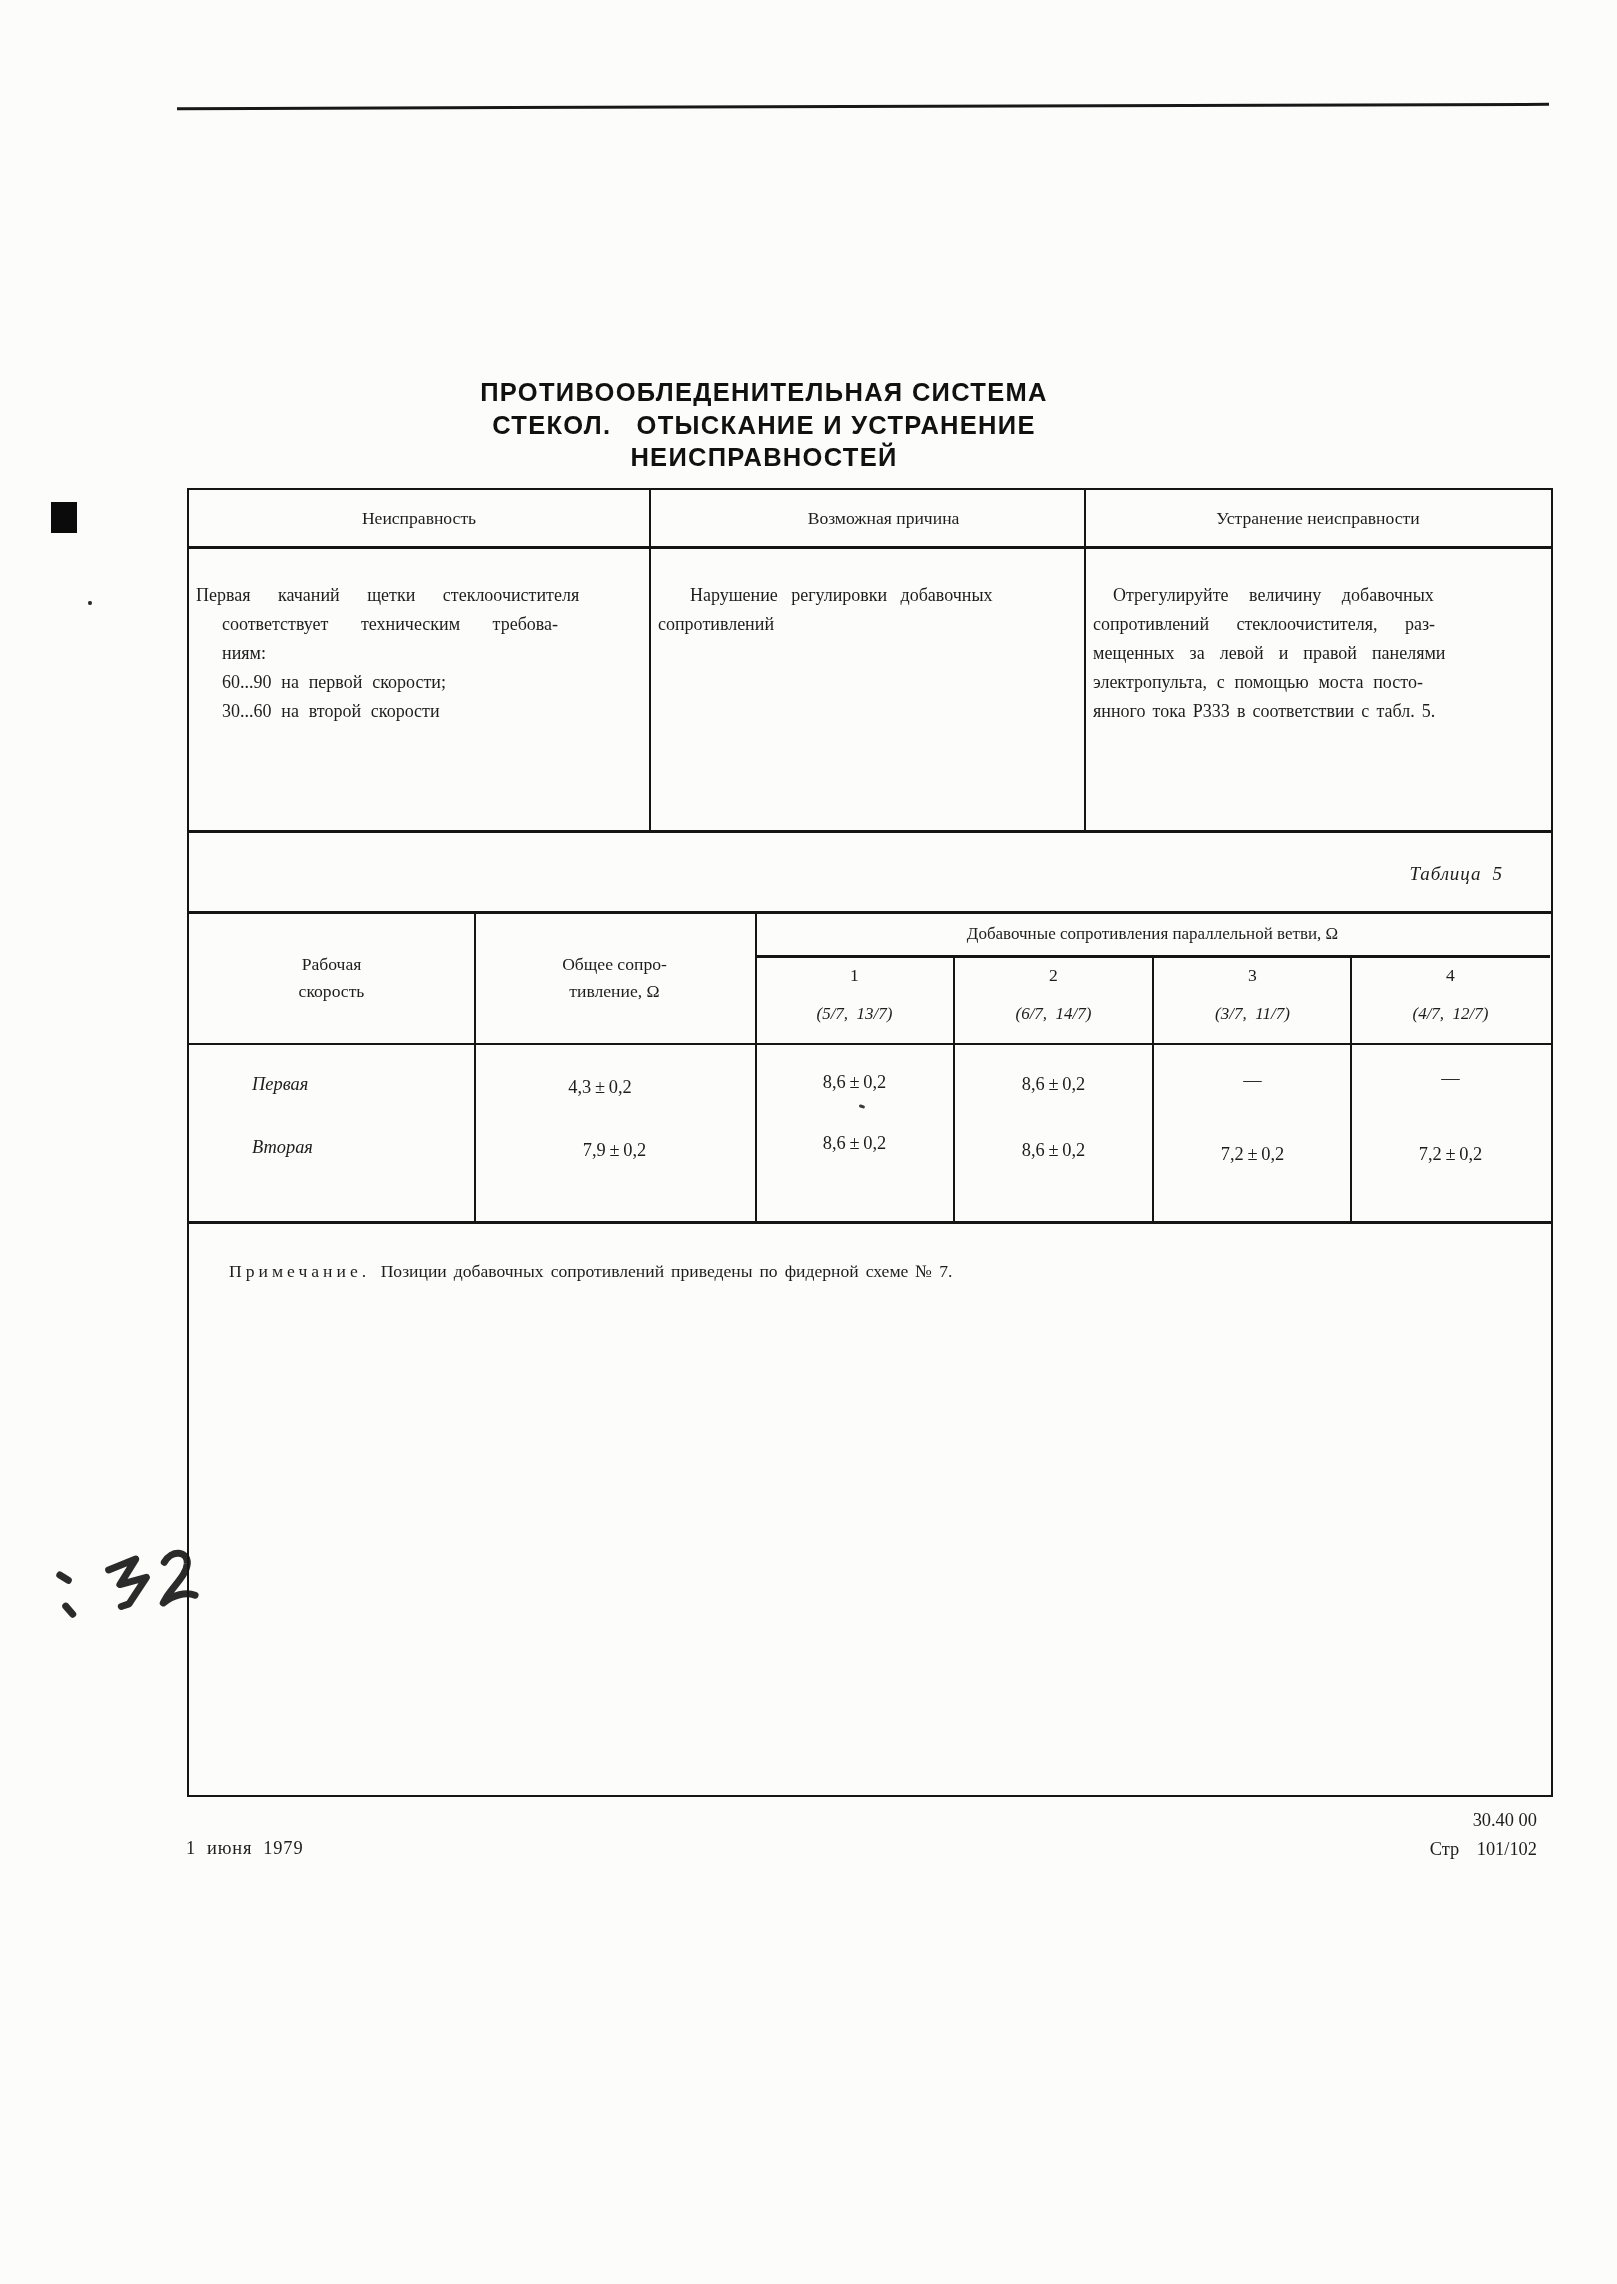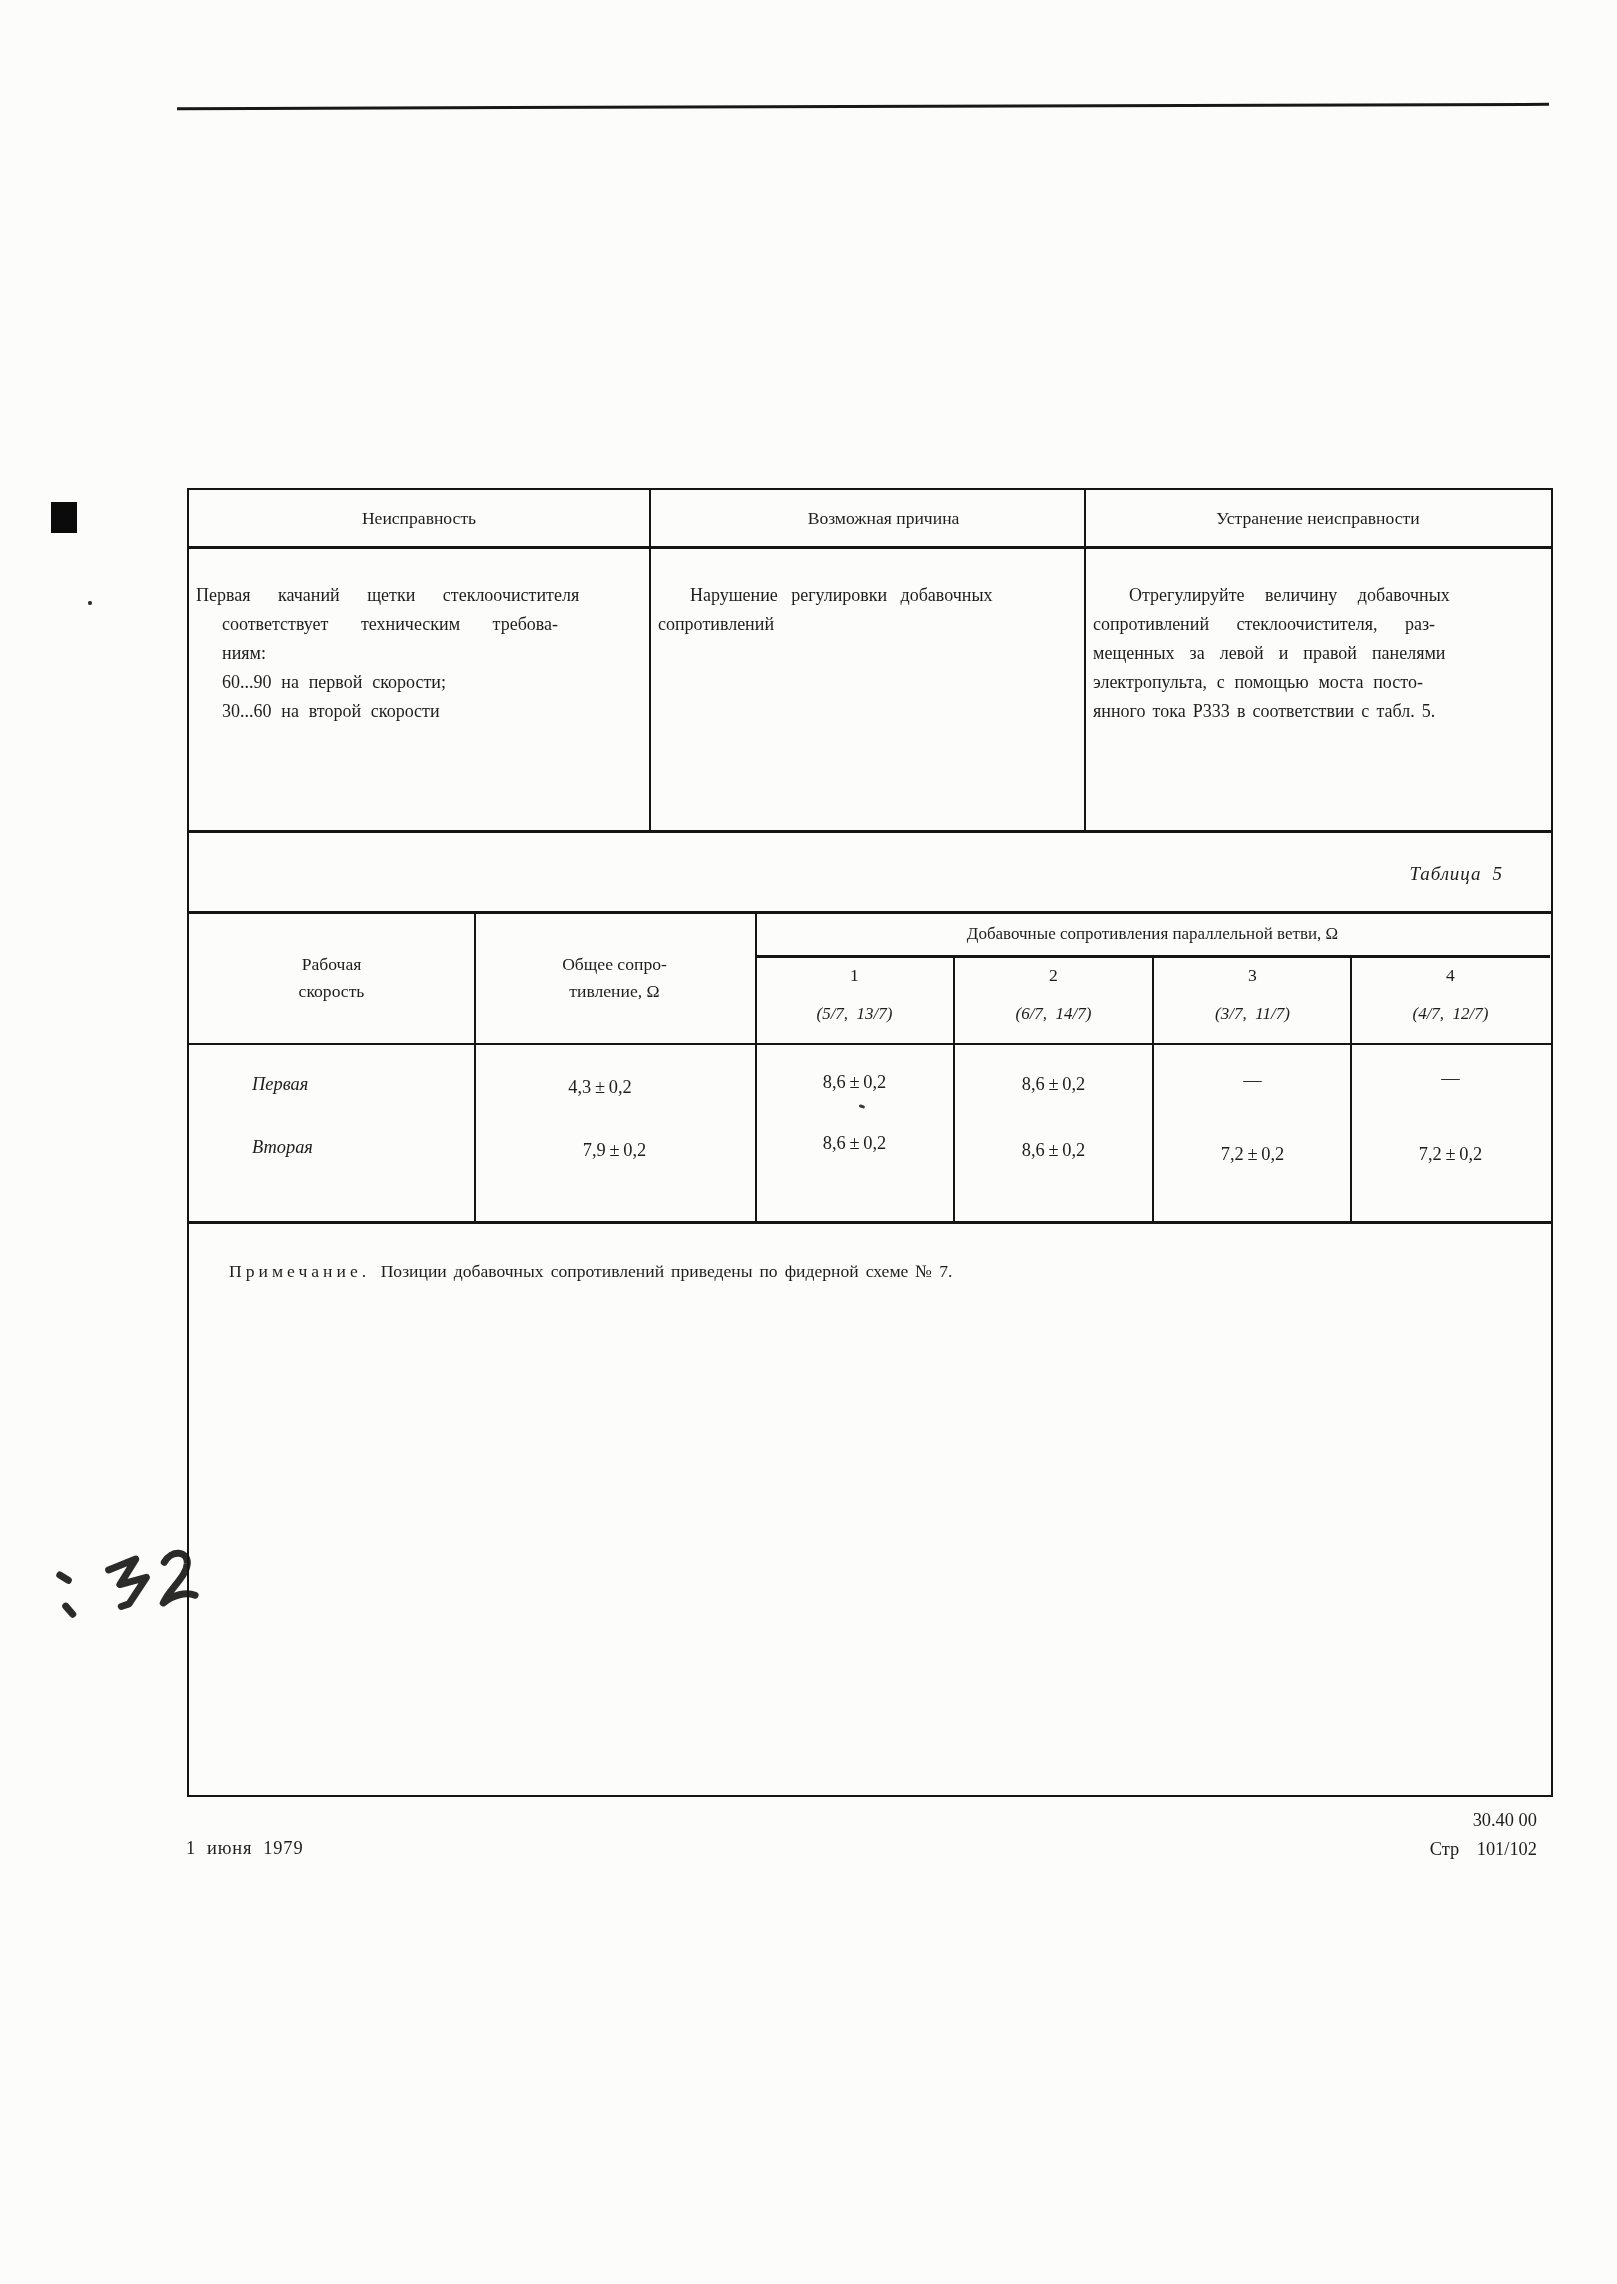--- a/index.html
+++ b/index.html
@@ -21,21 +21,21 @@
     border:2.6px solid #151515;box-sizing:border-box;}
   .vline,.hline{position:absolute;background:#151515;}
   
   .t1h-cell{position:absolute;top:0;height:56px;display:flex;align-items:center;
     justify-content:center;font-size:17.6px;}
   
   .cell-text{position:absolute;font-size:18px;line-height:29px;}
   .hang{padding-left:26px;}
   .hang .first{margin-left:-26px;}
   .ind36{margin-left:32px;}
-  .ind40{margin-left:36px;}
+  .ind40{margin-left:20px;}
   .ws3{word-spacing:2.6px;} .ws6{word-spacing:5.3px;} .ws10{word-spacing:8.8px;}
   .ws12{word-spacing:10.5px;} .ws18{word-spacing:16px;}
   .ws26{word-spacing:23px;} .ws32{word-spacing:28px;}
   
   .t5-caption{top:373px;right:48px;font-style:italic;font-size:19px;letter-spacing:0.9px;}
   
   .t2-head{position:absolute;display:flex;align-items:center;justify-content:center;
     text-align:center;font-size:17.6px;line-height:27px;}
   .t2-sub{position:absolute;display:flex;flex-direction:column;align-items:center;
     font-size:17.6px;}
@@ -59,20 +59,23 @@
     transform:rotate(18deg);}
   .handwriting{left:35px;top:1529px;transform:rotate(-6deg);}
 </style>
 </head>
 <body>
 
 <div class="page">
 
   <div class="abs header-rule"></div>
 
+  <div class="abs title pre">ПРОТИВООБЛЕДЕНИТЕЛЬНАЯ СИСТЕМА
+СТЕКОЛ.&nbsp;&nbsp;&nbsp;ОТЫСКАНИЕ И УСТРАНЕНИЕ
+НЕИСПРАВНОСТЕЙ</div>
 
   <div class="abs sq"></div>
   <div class="abs dot1"></div>
   <div class="abs dot2"></div>
 
   <svg class="abs handwriting" width="193" height="114" viewBox="0 0 220 130">
     <g fill="none" stroke="#1a1a1a" stroke-width="8" stroke-linecap="round" stroke-linejoin="round" opacity="0.92">
       <path d="M30,44 l9,7"></path>
       <path d="M33,80 l7,10"></path>
       <path d="M86,44 l32,-9 l-21,27 l31,-5 l-23,28 l-9,2"></path>

